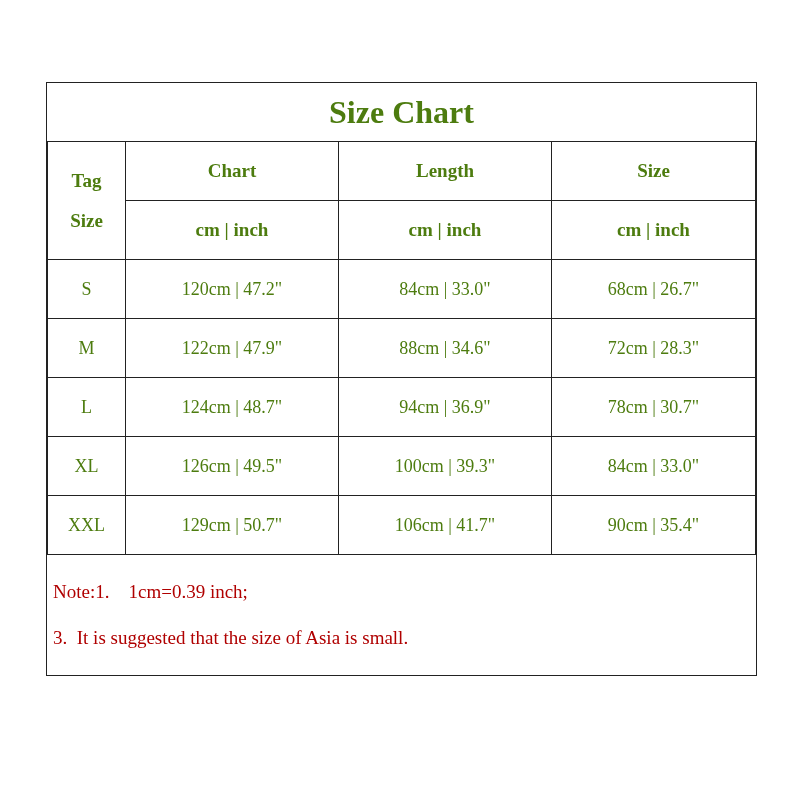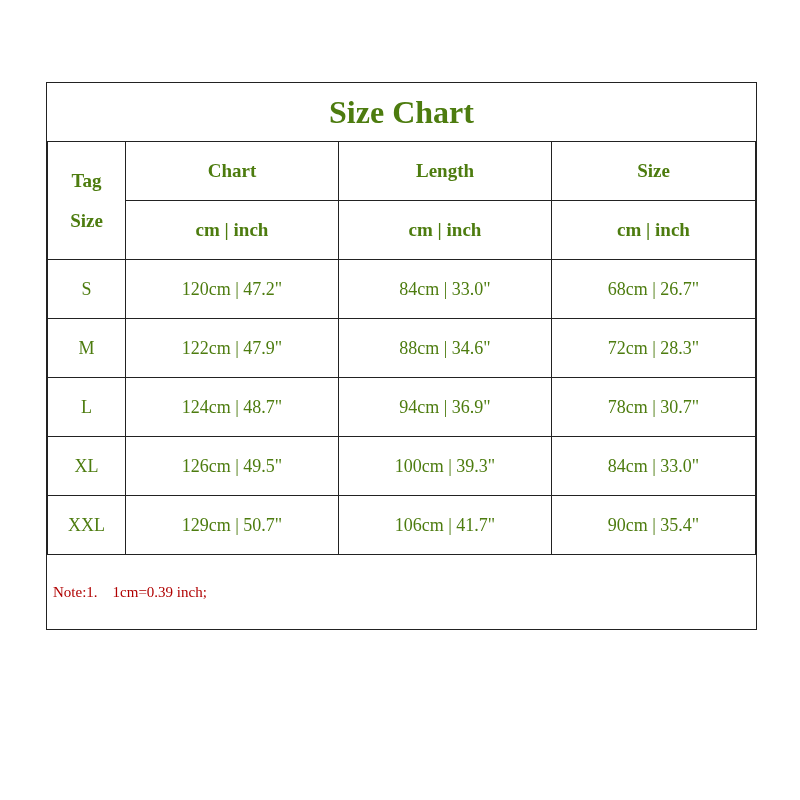--- a/index.html
+++ b/index.html
@@ -2,21 +2,21 @@
 <html><head>
 <meta charset="utf-8">
 <style>
 body{margin:0;width:800px;height:800px;background:#fff;position:relative;font-family:"Liberation Serif",serif;}
 .wrap{position:absolute;left:46px;top:82px;width:709px;border:1.5px solid #222;}
 table{border-collapse:collapse;width:100%;}
 td{border:1.5px solid #222;text-align:center;font-size:18px;color:#4d7c0f;}
 .title{height:56px;font-size:32px;font-weight:bold;border-top:none;border-left:none;border-right:none;}
 .hd{font-weight:bold;font-size:19px;height:56px;}
 .row td{height:56px;}
-.notes{padding:14px 6px;color:#b00000;font-size:15px;line-height:46px;}
+.notes{padding:14px 6px;color:#b00000;font-size:19px;line-height:46px;}
 </style>
 </head>
 <body>
 
 <div class="wrap">
 <table>
 <tbody>
         <tr>
           <td colspan="4" class="title">Size Chart</td>
         </tr>
@@ -61,14 +61,15 @@
 <tr class="row">
           <td>XXL</td>
           <td>129cm | 50.7"</td>
           <td>106cm | 41.7"</td>
           <td>90cm | 35.4"</td>
         </tr>
 </tbody>
     </table>
 <div class="notes">
 <div style="white-space:pre">Note:1.    1cm=0.39 inch;</div>
+<div style="white-space:pre">3.  It is suggested that the size of Asia is small.</div>
 </div>
 </div>
 
 </body></html>

